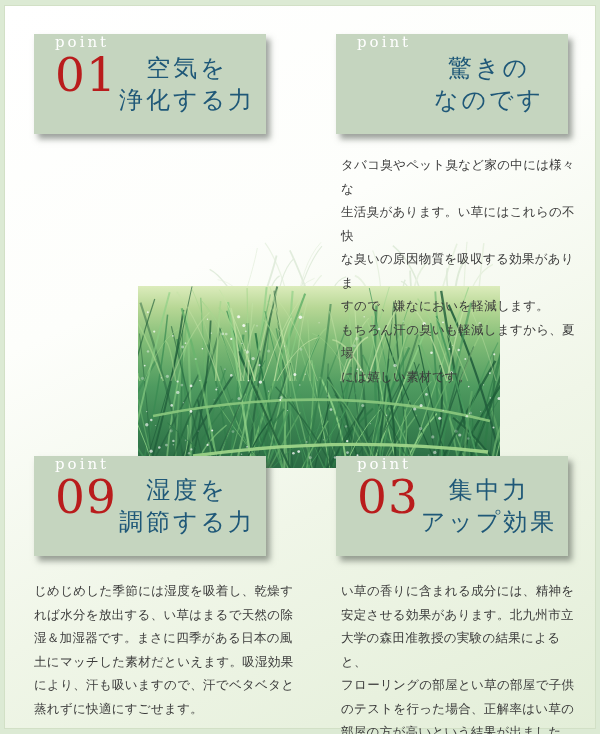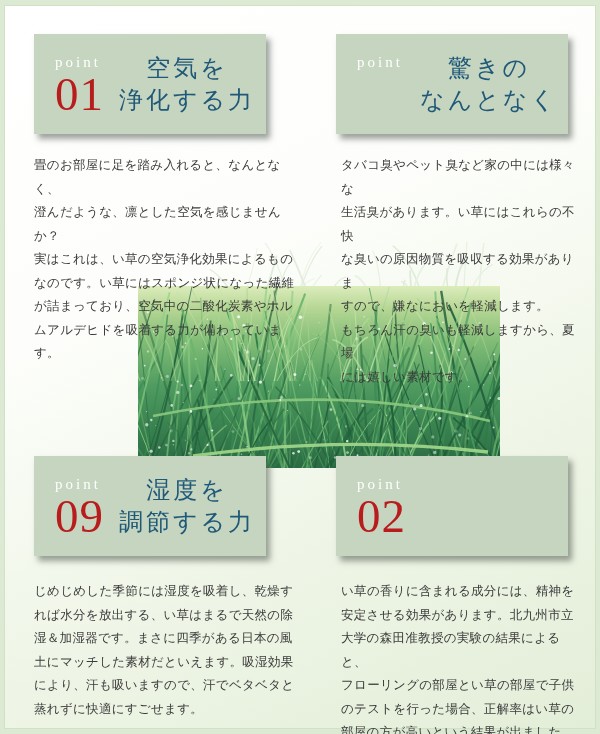--- a/index.html
+++ b/index.html
@@ -22,23 +22,22 @@
     background:#c5d5bf;
     box-shadow:4px 5px 6px rgba(60,70,60,.5);
     display:flex;
   }
   .pbox-1{left:29px;top:28px;}
   .pbox-2{left:331px;top:28px;}
   .pbox-3{left:29px;top:450px;}
   .pbox-4{left:331px;top:450px;}
   .pcol{
     width:82px;
-    padding:20px 0 0 21px;
+    padding:0 0 0 21px;
     box-sizing:border-box;
-    font-family:Liberation Serif, serif;
   }
   .plabel{
     color:#ffffff;
     font-size:15px;
     letter-spacing:3px;
     line-height:1.1;
   }
   .pnum{
     color:#b91c1c;
     font-size:47px;
@@ -509,45 +508,41 @@
       </div>
       <div class="ptitle">空気を
 浄化する力</div>
     </div>
 
     <div class="pbox pbox-2">
       <div class="pcol">
         <div class="plabel">point</div>
       </div>
       <div class="ptitle">驚きの
-なんとなく</div>
+なのです</div>
     </div>
 
     <div class="pbox pbox-3">
       <div class="pcol">
         <div class="plabel">point</div>
         <div class="pnum">09</div>
       </div>
       <div class="ptitle">湿度を
 調節する力</div>
     </div>
 
     <div class="pbox pbox-4">
       <div class="pcol">
         <div class="plabel">point</div>
-        <div class="pnum">02</div>
+        <div class="pnum">03</div>
       </div>
+      <div class="ptitle">集中力
+アップ効果</div>
     </div>
 
-    <div class="pbody pbody-1">畳のお部屋に足を踏み入れると、なんとなく、
-澄んだような、凛とした空気を感じませんか？
-実はこれは、い草の空気浄化効果によるもの
-なのです。い草にはスポンジ状になった繊維
-が詰まっており、空気中の二酸化炭素やホル
-ムアルデヒドを吸着する力が備わっています。</div>
     <div class="pbody pbody-3">じめじめした季節には湿度を吸着し、乾燥す
 れば水分を放出する、い草はまるで天然の除
 湿＆加湿器です。まさに四季がある日本の風
 土にマッチした素材だといえます。吸湿効果
 により、汗も吸いますので、汗でベタベタと
 蒸れずに快適にすごせます。</div>
     <div class="pbody pbody-2">タバコ臭やペット臭など家の中には様々な
 生活臭があります。い草にはこれらの不快
 な臭いの原因物質を吸収する効果がありま
 すので、嫌なにおいを軽減します。

